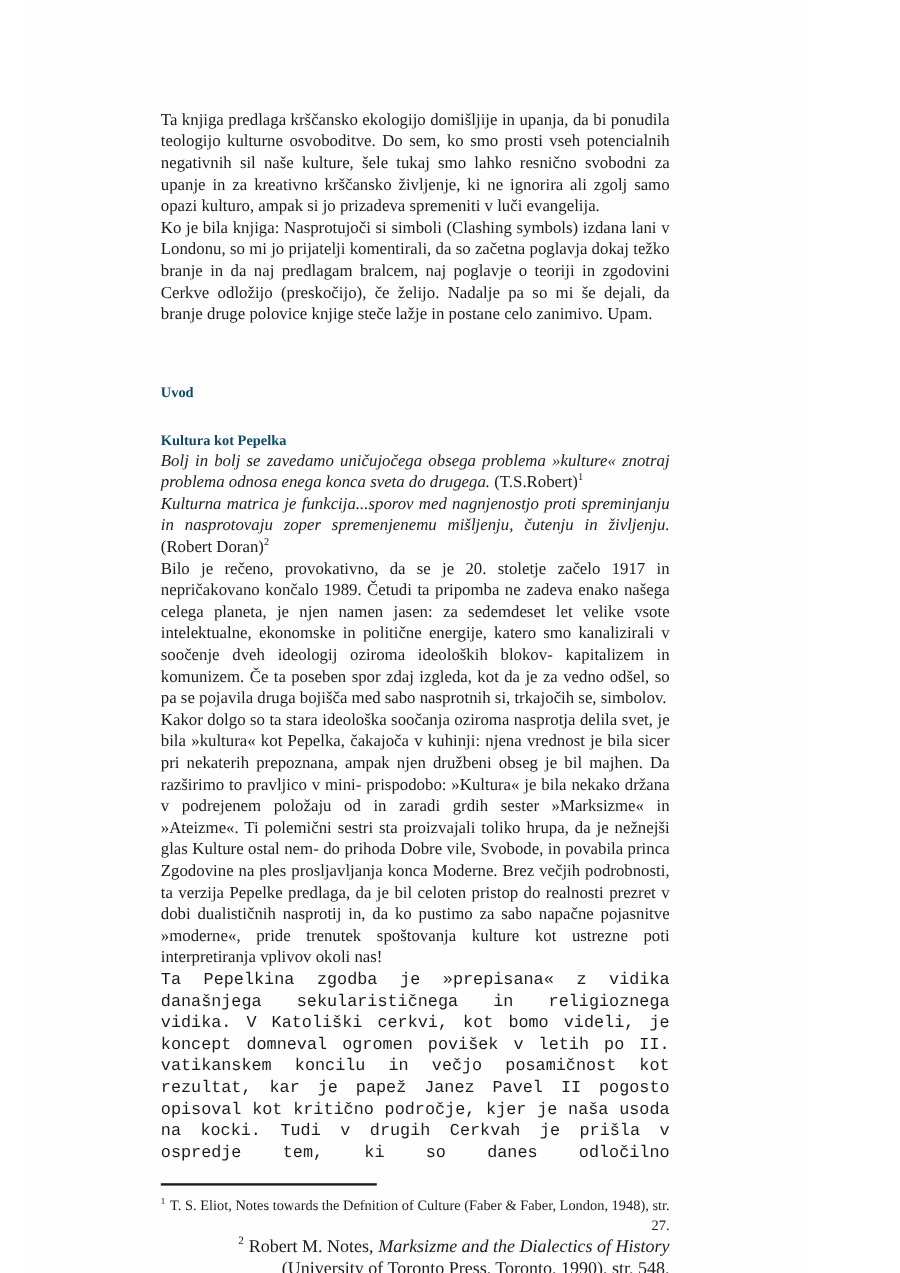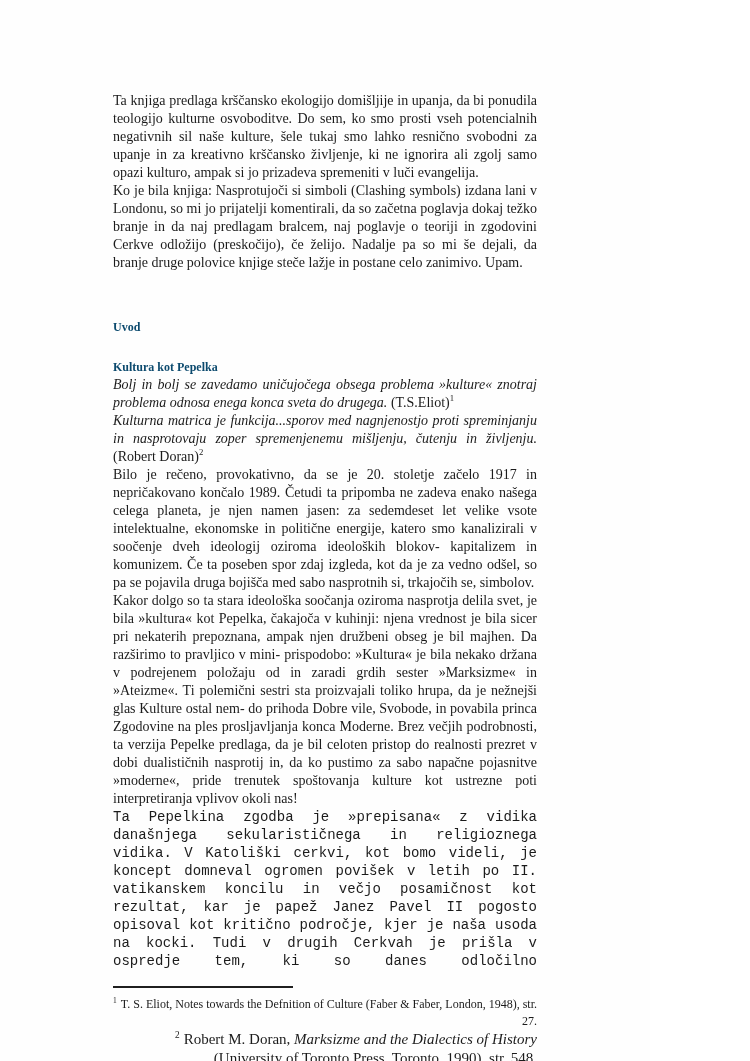--- a/index.html
+++ b/index.html
@@ -10,20 +10,21 @@
   .page {
     position: relative;
     width: 650px;
     height: 1061px;
     box-sizing: border-box;
     padding: 92px 113px 0 113px;
     background: #fefefe;
     color: #1b1b1b;
     font-family: "Liberation Serif", serif;
     overflow: hidden;
+    margin-left: 21px;
   }
   p.para {
     margin: 0;
     font-size: 14px;
     line-height: 18px;
     text-align: justify;
   }
   .heading {
     margin: 0;
     font-size: 12px;
@@ -66,31 +67,31 @@
 <div class="page">
 
   <p class="para">Ta knjiga predlaga krščansko ekologijo domišljije in upanja, da bi ponudila teologijo kulturne osvoboditve. Do sem, ko smo prosti vseh potencialnih negativnih sil naše kulture, šele tukaj smo lahko resnično svobodni za upanje in za kreativno krščansko življenje, ki ne ignorira ali zgolj samo opazi kulturo, ampak si jo prizadeva spremeniti v luči evangelija.</p>
 
   <p class="para">Ko je bila knjiga: Nasprotujoči si simboli (Clashing symbols) izdana lani v Londonu, so mi jo prijatelji komentirali, da so začetna poglavja dokaj težko branje in da naj predlagam bralcem, naj poglavje o teoriji in zgodovini Cerkve odložijo (preskočijo), če želijo. Nadalje pa so mi še dejali, da branje druge polovice knjige steče lažje in postane celo zanimivo. Upam.</p>
 
   <h1 class="heading heading-uvod">Uvod</h1>
 
   <h2 class="heading heading-kultura">Kultura kot Pepelka</h2>
 
-  <p class="para quote quote-1"><span class="q-text">Bolj in bolj se zavedamo uničujočega obsega problema »kulture« znotraj problema odnosa enega konca sveta do drugega.</span><span class="q-attr"> (T.S.Eliot)</span><sup>1</sup></p>
+  <p class="para quote quote-1"><span class="q-text">Bolj in bolj se zavedamo uničujočega obsega problema »kulture« znotraj problema odnosa enega konca sveta do drugega.</span><span class="q-attr"> (T.S.Robert)</span><sup>1</sup></p>
 
   <p class="para quote quote-2"><span class="q-text">Kulturna matrica je funkcija...sporov med nagnjenostjo proti spreminjanju in nasprotovaju zoper spremenjenemu mišljenju, čutenju in življenju.</span><span class="q-attr"> (Robert Doran)</span><sup>2</sup></p>
 
   <p class="para body-start">Bilo je rečeno, provokativno, da se je 20. stoletje začelo 1917 in nepričakovano končalo 1989. Četudi ta pripomba ne zadeva enako našega celega planeta, je njen namen jasen: za sedemdeset let velike vsote intelektualne, ekonomske in politične energije, katero smo kanalizirali v soočenje dveh ideologij oziroma ideoloških blokov- kapitalizem in komunizem. Če ta poseben spor zdaj izgleda, kot da je za vedno odšel, so pa se pojavila druga bojišča med sabo nasprotnih si, trkajočih se, simbolov.</p>
 
   <p class="para">Kakor dolgo so ta stara ideološka soočanja oziroma nasprotja delila svet, je bila »kultura« kot Pepelka, čakajoča v kuhinji: njena vrednost je bila sicer pri nekaterih prepoznana, ampak njen družbeni obseg je bil majhen. Da razširimo to pravljico v mini- prispodobo: »Kultura« je bila nekako držana v podrejenem položaju od in zaradi grdih sester »Marksizme« in »Ateizme«. Ti polemični sestri sta proizvajali toliko hrupa, da je nežnejši glas Kulture ostal nem- do prihoda Dobre vile, Svobode, in povabila princa Zgodovine na ples prosljavljanja konca Moderne. Brez večjih podrobnosti, ta verzija Pepelke predlaga, da je bil celoten pristop do realnosti prezret v dobi dualističnih nasprotij in, da ko pustimo za sabo napačne pojasnitve »moderne«, pride trenutek spoštovanja kulture kot ustrezne poti interpretiranja vplivov okoli nas!</p>
 
   <p class="para cont">Ta Pepelkina zgodba je »prepisana« z vidika današnjega sekularističnega in religioznega vidika. V Katoliški cerkvi, kot bomo videli, je koncept domneval ogromen povišek v letih po II. vatikanskem koncilu in večjo posamičnost kot rezultat, kar je papež Janez Pavel II pogosto opisoval kot kritično področje, kjer je naša usoda na kocki. Tudi v drugih Cerkvah je prišla v ospredje tem, ki so danes odločilno</p>
 
   <div class="footnotes">
     <div class="fn-rule"></div>
 
     <p class="fn fn-1"><sup>1</sup><span>T. S. Eliot, Notes towards the Defnition of Culture (Faber &amp; Faber, London, 1948), str. 27.</span></p>
 
-    <p class="fn fn-2"><sup>2</sup><span>Robert M. Doran, </span><i>Marksizme and the Dialectics of History</i><span> (University of Toronto Press, Toronto, 1990), str. 548.</span></p>
+    <p class="fn fn-2"><sup>2</sup><span>Robert M. Notes, </span><i>Marksizme and the Dialectics of History</i><span> (University of Toronto Press, Toronto, 1990), str. 548.</span></p>
   </div>
 
 </div>
 
 </body></html>

